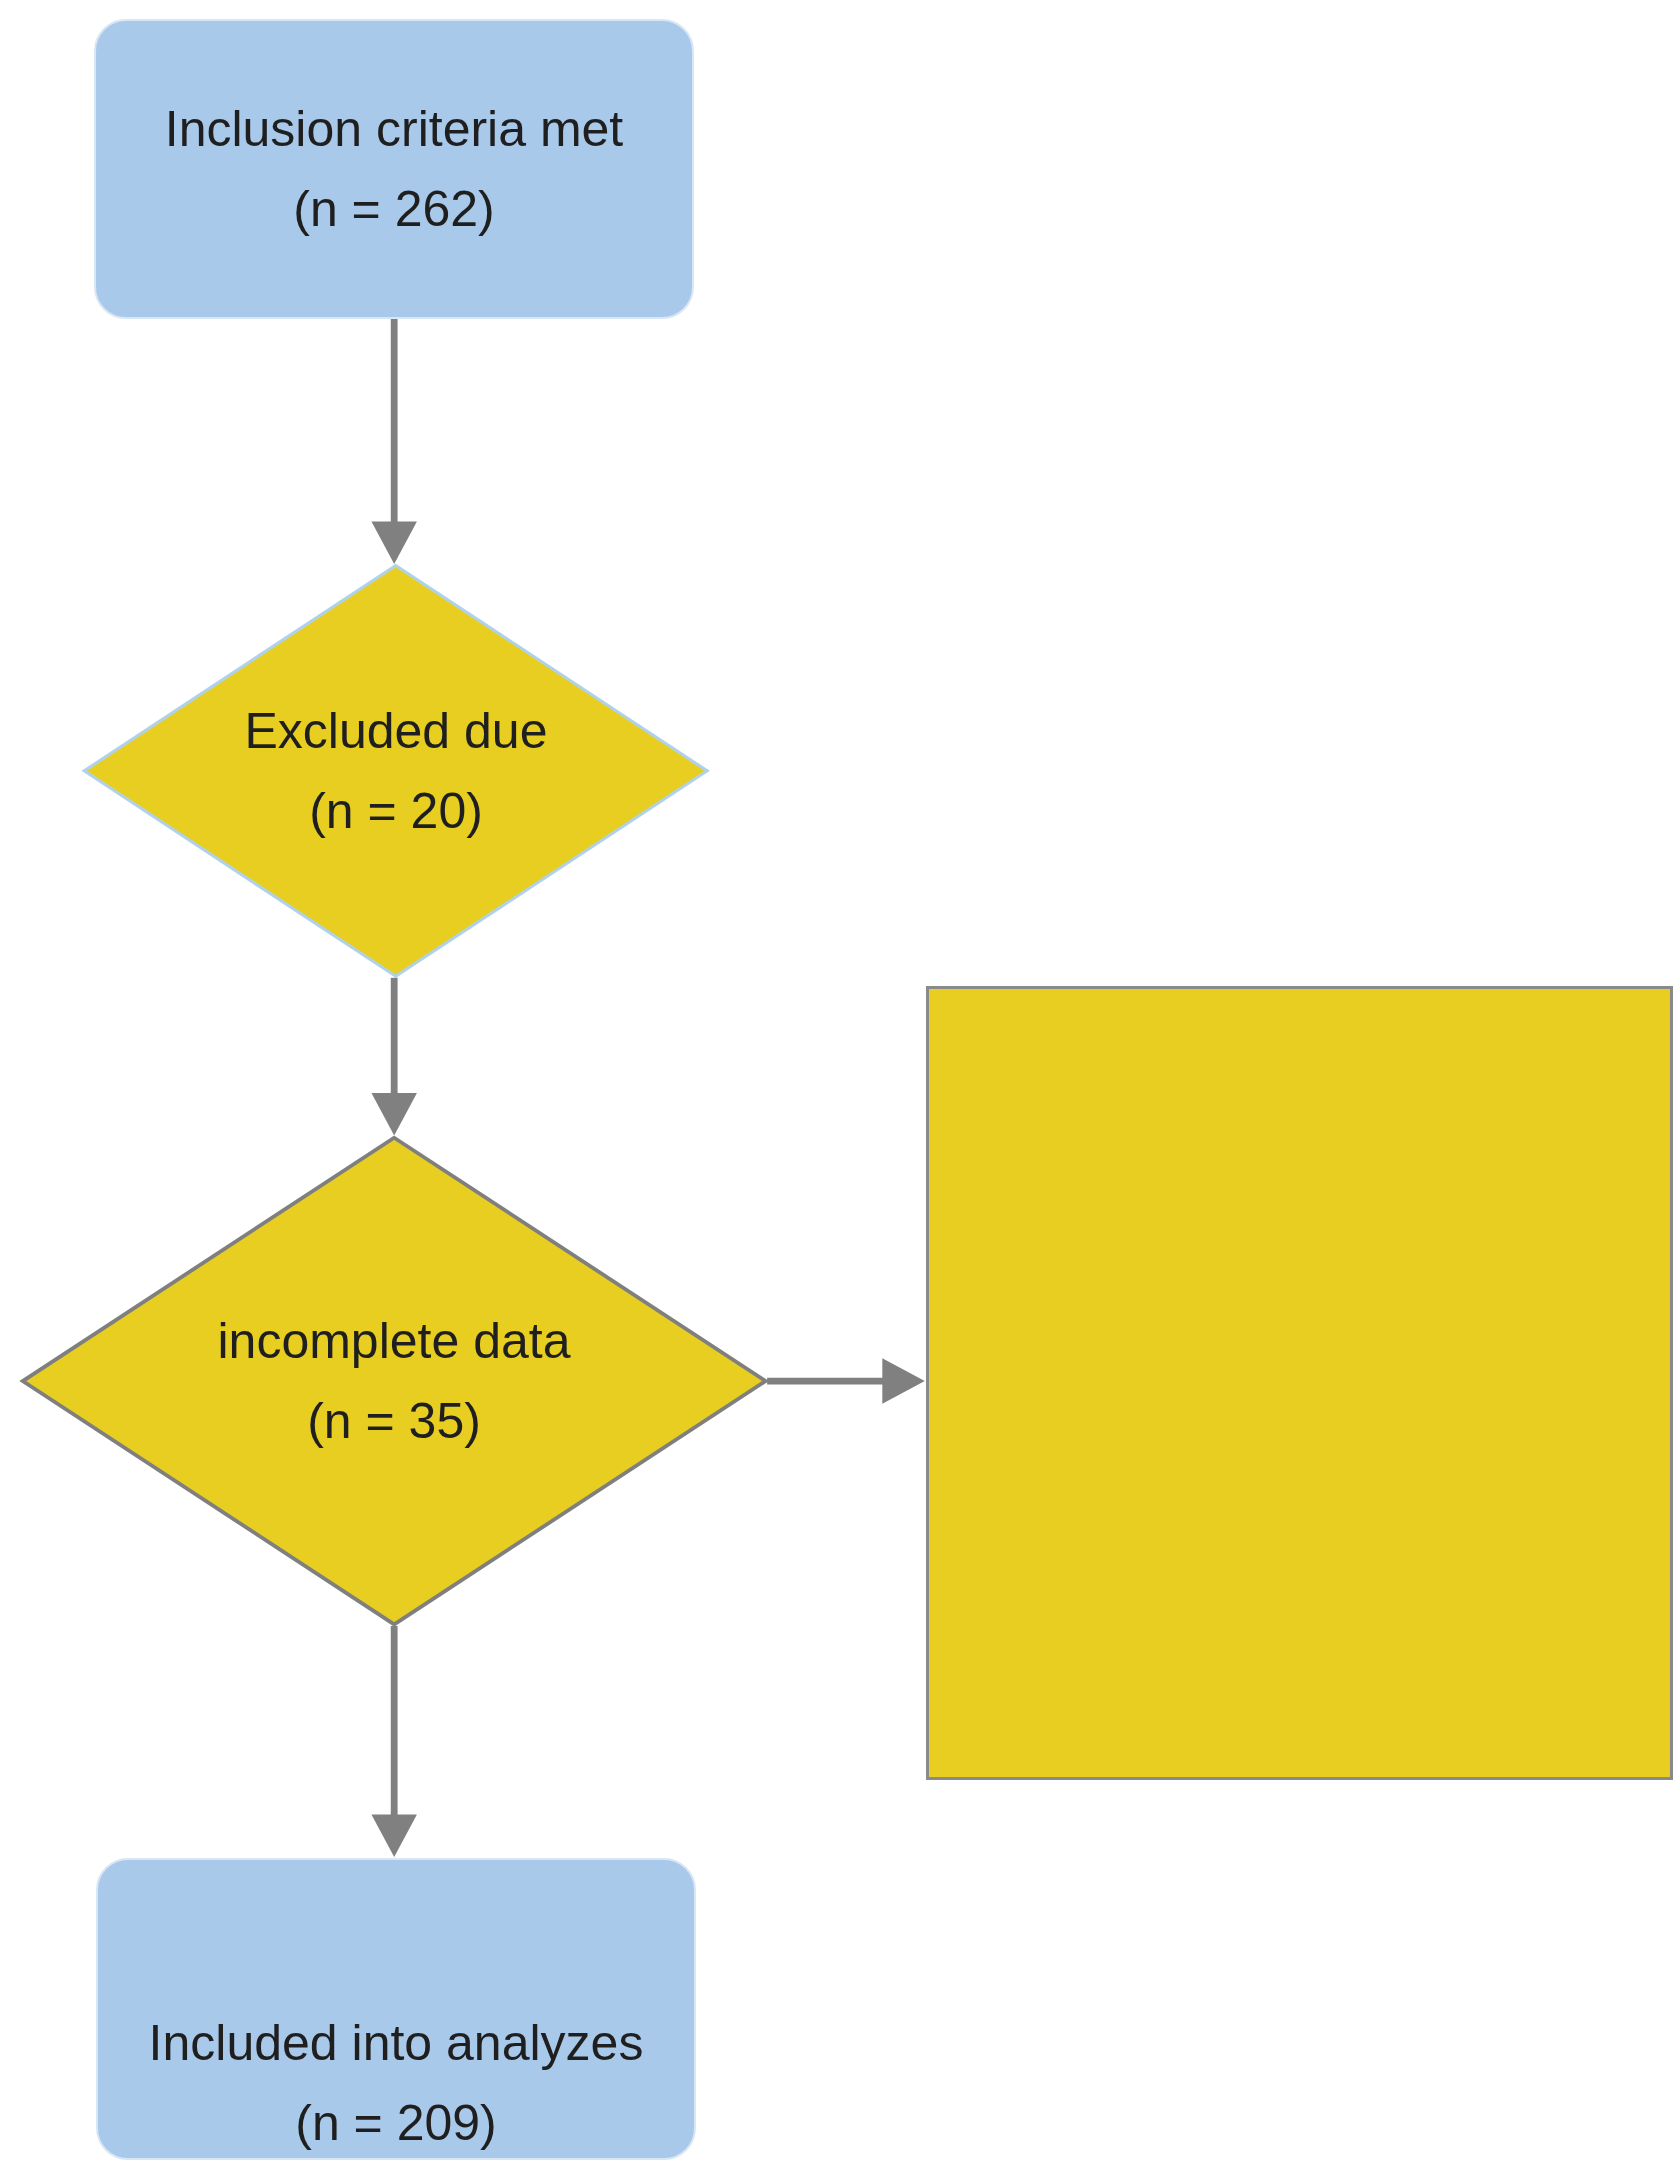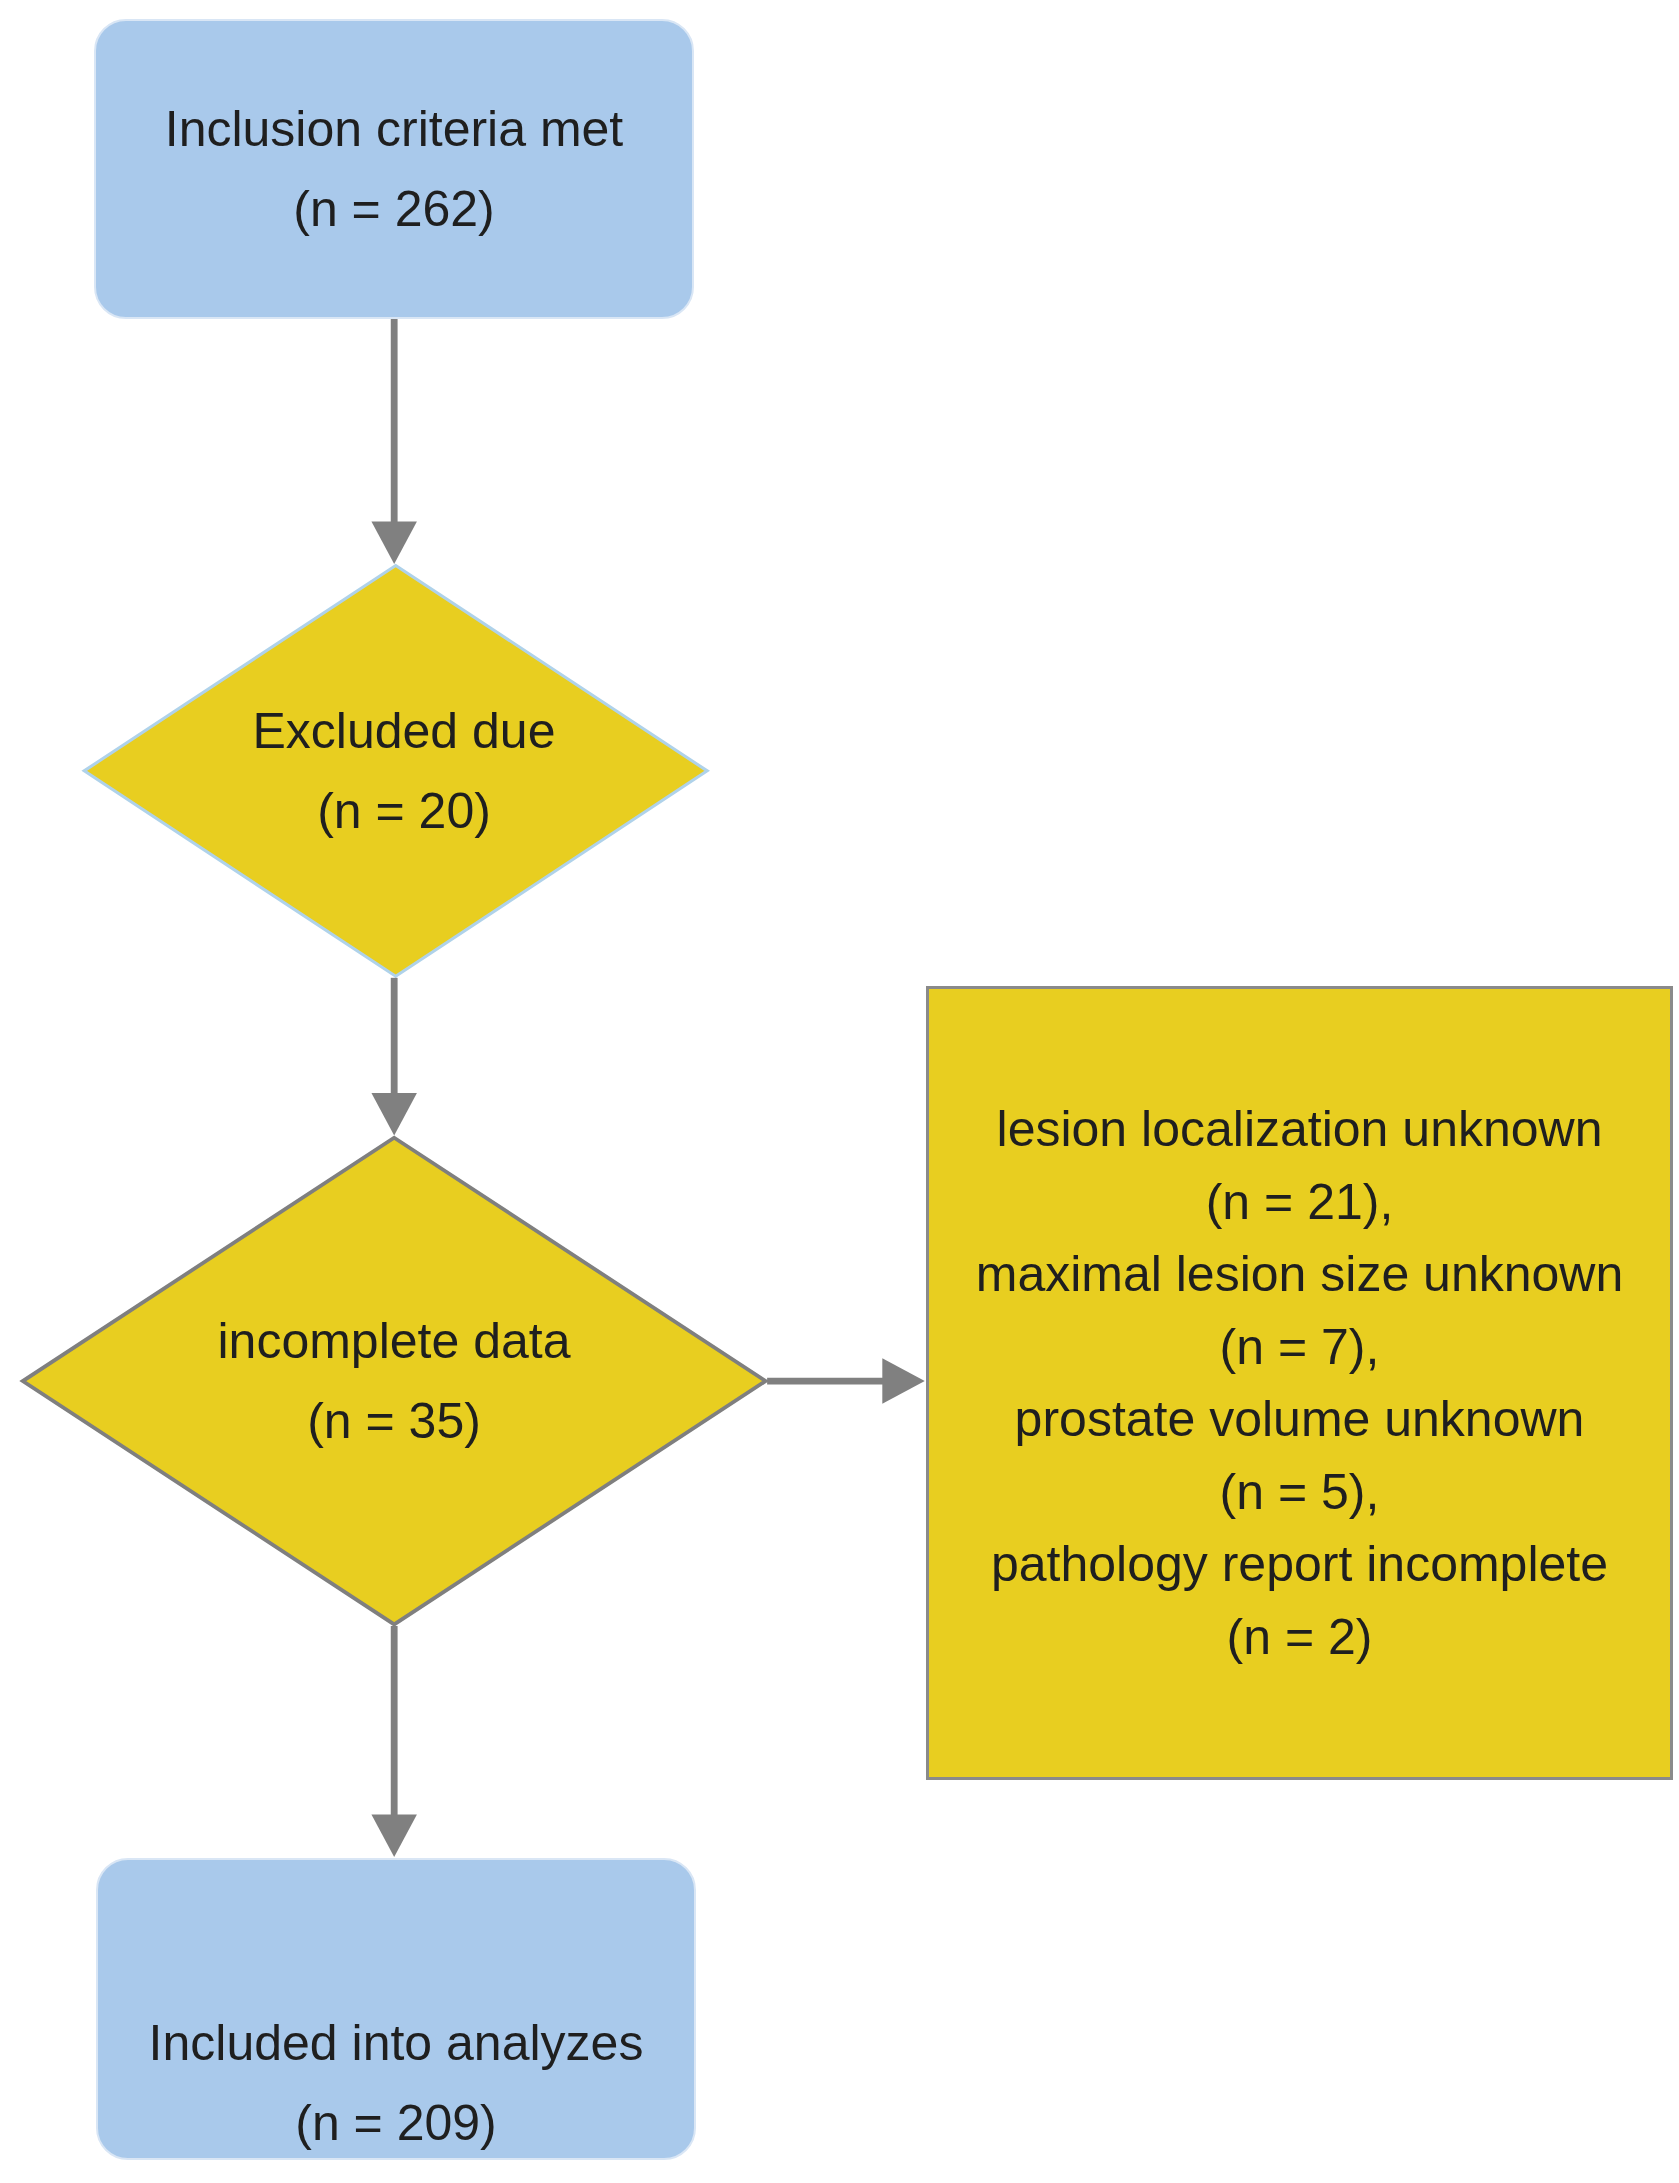--- a/index.html
+++ b/index.html
@@ -48,21 +48,21 @@
     width: 747px;
     height: 794px;
     background: #e8ce20;
     border: 3.8px solid #8a8a8a;
     box-sizing: border-box;
   }
   .reasons-text {
     line-height: 1.45;
   }
   .box1-text { left: 94px; top: 19px;  width: 600px; height: 300px; }
-  .dia1-text { left: 91px; top: 564px; width: 626px; height: 414px; }
+  .dia1-text { left: 83px; top: 564px; width: 626px; height: 414px; }
   .dia2-text { left: 21px;  top: 1136px; width: 746px; height: 490px; }
   .rect-text { left: 926px; top: 986px; width: 747px; height: 794px; }
   .box2-text { left: 96px; top: 1932px; width: 600px; height: 302px; }
   .line { display: block; }
 </style>
 </head>
 <body>
 
 <div class="canvas">
 
@@ -103,30 +103,20 @@
     <span class="line">Excluded due</span>
     <span class="line">(n = 20)</span>
   </div>
 
   <div class="node-text dia2-text">
     <span class="line">incomplete data</span>
     <span class="line">(n = 35)</span>
   </div>
 
   <div class="reasons-box"></div>
-  <div class="node-text rect-text reasons-text">
-    <span class="line">lesion localization unknown</span>
-    <span class="line">(n = 21),</span>
-    <span class="line">maximal lesion size unknown</span>
-    <span class="line">(n = 7),</span>
-    <span class="line">prostate volume unknown</span>
-    <span class="line">(n = 5),</span>
-    <span class="line">pathology report incomplete</span>
-    <span class="line">(n = 2)</span>
-  </div>
 
   <div class="blue-box" style="left:96px; top:1858px; width:600px; height:302px;"></div>
   <div class="node-text box2-text">
     <span class="line">Included into analyzes</span>
     <span class="line">(n = 209)</span>
   </div>
 
 </div>
 
 

